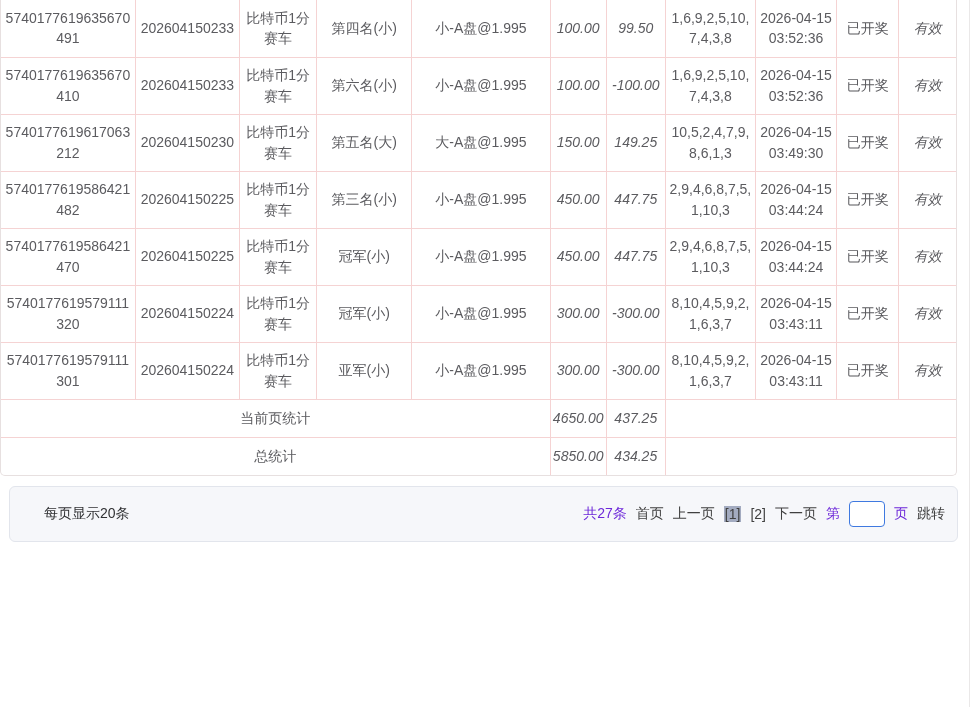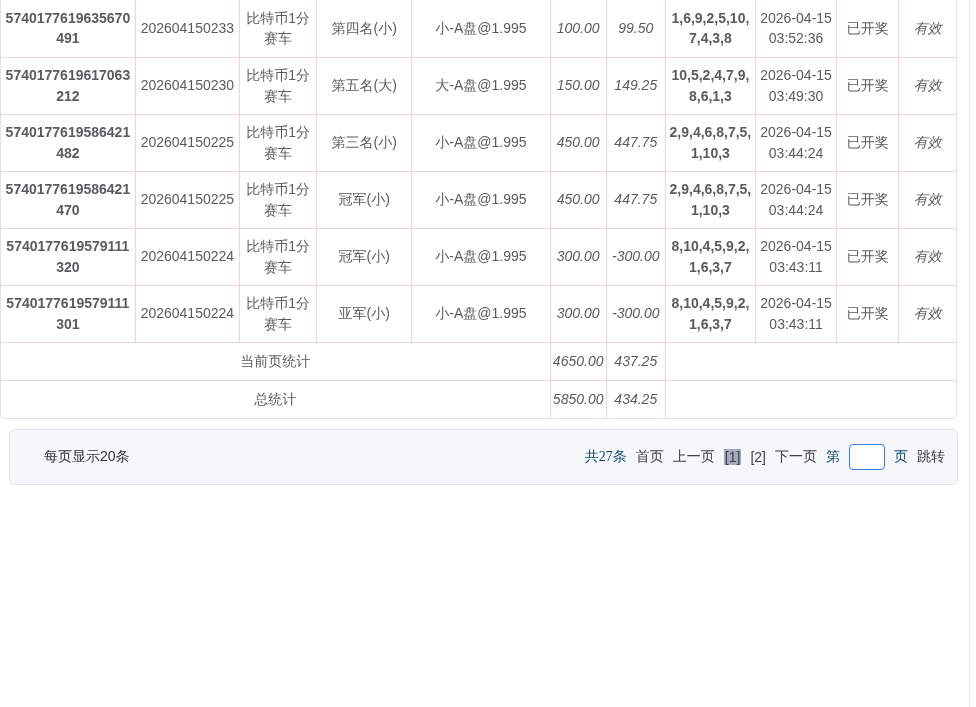--- a/index.html
+++ b/index.html
@@ -15,42 +15,42 @@
   table { width:100%; border-collapse:collapse; table-layout:fixed; }
   td {
     border:1px solid #f5d3d3; text-align:center; vertical-align:middle;
     font-size:14px; color:#5b5b5f; line-height:1.45; padding:1px 2px;
   }
   tr td:first-child { border-left:0; }
   tr td:last-child { border-right:0;font-style:italic; }
   tr:first-child td { border-top:0; }
   tr:last-child td { border-bottom:0;margin-left:16px; }
   .data-row { height:57px; }
-  .col-order_id, .col-result { word-break:break-all;font-weight:bold; }
+  .col-order_id, .col-result { word-break:break-all; }
   .col-amount, .col-win_loss { white-space:nowrap;font-style:italic; }
   .summary-row { height:38px; }
   .summary-row td { border-top-color:#ececec; }
   .summary-row .sum-label { border-left:0; }
   .summary-row .sum-empty { border-right:0; }
 
   .footer {
     margin:10px 0 0 9px; width:949px; height:56px;
     background:#f6f7fa; border:1px solid #e2e5ec; border-radius:6px;
     display:flex; align-items:center; justify-content:space-between;
     padding:0 12px 0 34px; font-size:14px; color:#303133;
   }
   .pager { display:flex; align-items:center; }
   .pager > * { margin-left:9px; white-space:nowrap; }
   .pager a { color:#404040; text-decoration:none; cursor:pointer; }
   .pager .current { background:#a3abc0; padding:0 1px; }
   .jump-input {
     width:36px; height:26px; border:1px solid #3f79e0; border-radius:4px;
     background:#fff; outline:none; text-align:center; font-size:14px; color:#303133;
   }
-  .plain { color:#0c4a6e;font-family:Liberation Serif, serif; }
+  .plain { color:#6d28d9; }
 </style>
 </head>
 <body>
 
 <div class="page">
   <div class="content">
 
     <div class="table-panel">
       <table>
         <colgroup id="cols">
@@ -68,20 +68,33 @@
           </colgroup>
         <tbody id="tbody">
             <tr class="data-row">
               <td class="col-order_id">5740177619635670491</td>
               <td class="col-period">202604150233</td>
               <td class="col-game">比特币1分赛车</td>
               <td class="col-bet_type">第四名(小)</td>
               <td class="col-play">小-A盘@1.995</td>
               <td class="col-amount">100.00</td>
               <td class="col-win_loss">99.50</td>
+              <td class="col-result">1,6,9,2,5,10,7,4,3,8</td>
+              <td class="col-time">2026-04-15 03:52:36</td>
+              <td class="col-status">已开奖</td>
+              <td class="col-valid">有效</td>
+            </tr>
+            <tr class="data-row">
+              <td class="col-order_id">5740177619635670410</td>
+              <td class="col-period">202604150233</td>
+              <td class="col-game">比特币1分赛车</td>
+              <td class="col-bet_type">第六名(小)</td>
+              <td class="col-play">小-A盘@1.995</td>
+              <td class="col-amount">100.00</td>
+              <td class="col-win_loss">-100.00</td>
               <td class="col-result">1,6,9,2,5,10,7,4,3,8</td>
               <td class="col-time">2026-04-15 03:52:36</td>
               <td class="col-status">已开奖</td>
               <td class="col-valid">有效</td>
             </tr>
             <tr class="data-row">
               <td class="col-order_id">5740177619617063212</td>
               <td class="col-period">202604150230</td>
               <td class="col-game">比特币1分赛车</td>
               <td class="col-bet_type">第五名(大)</td>

